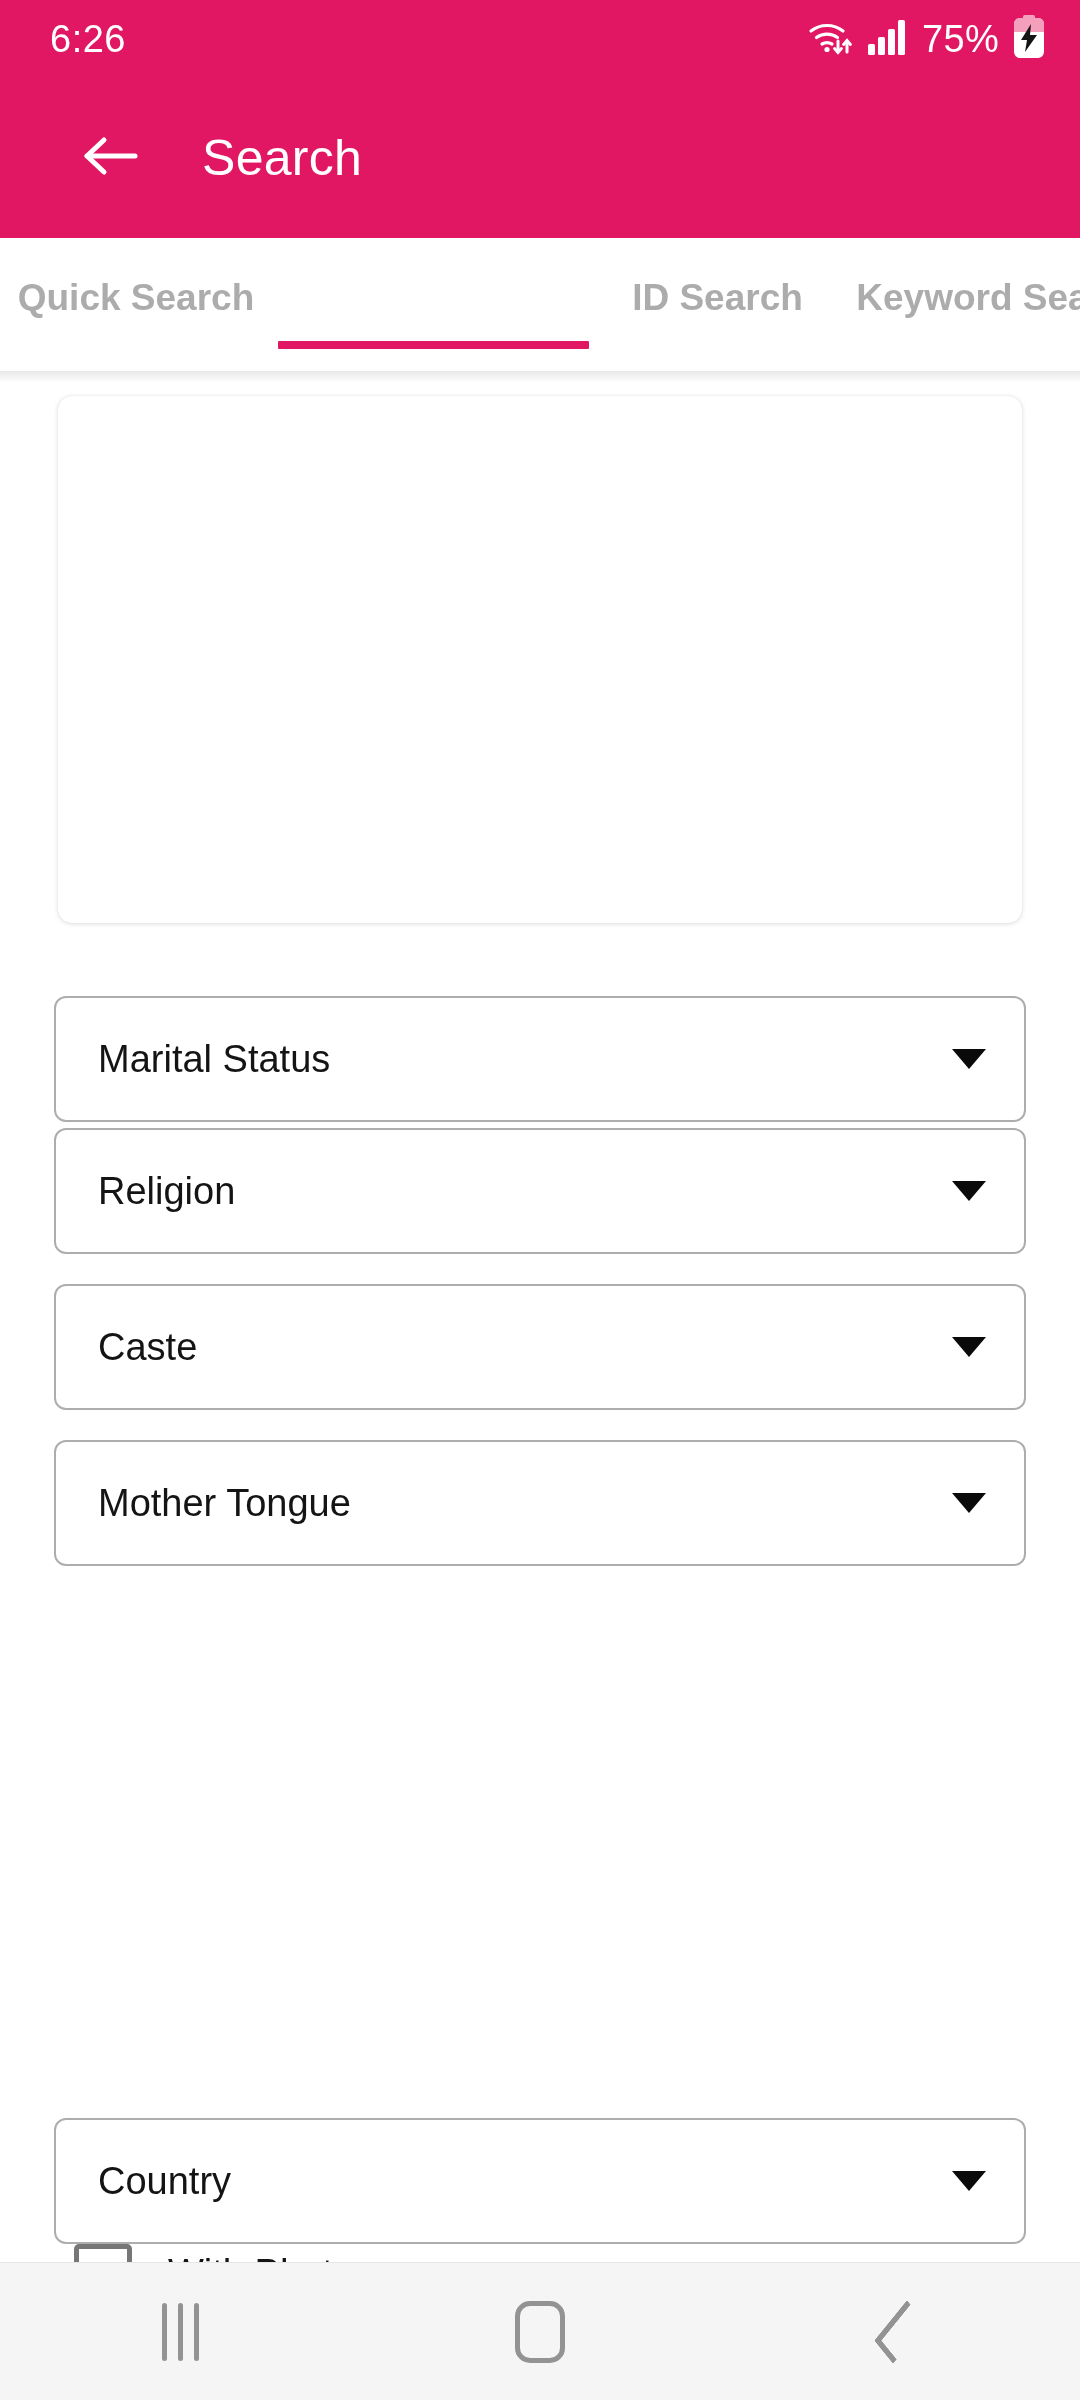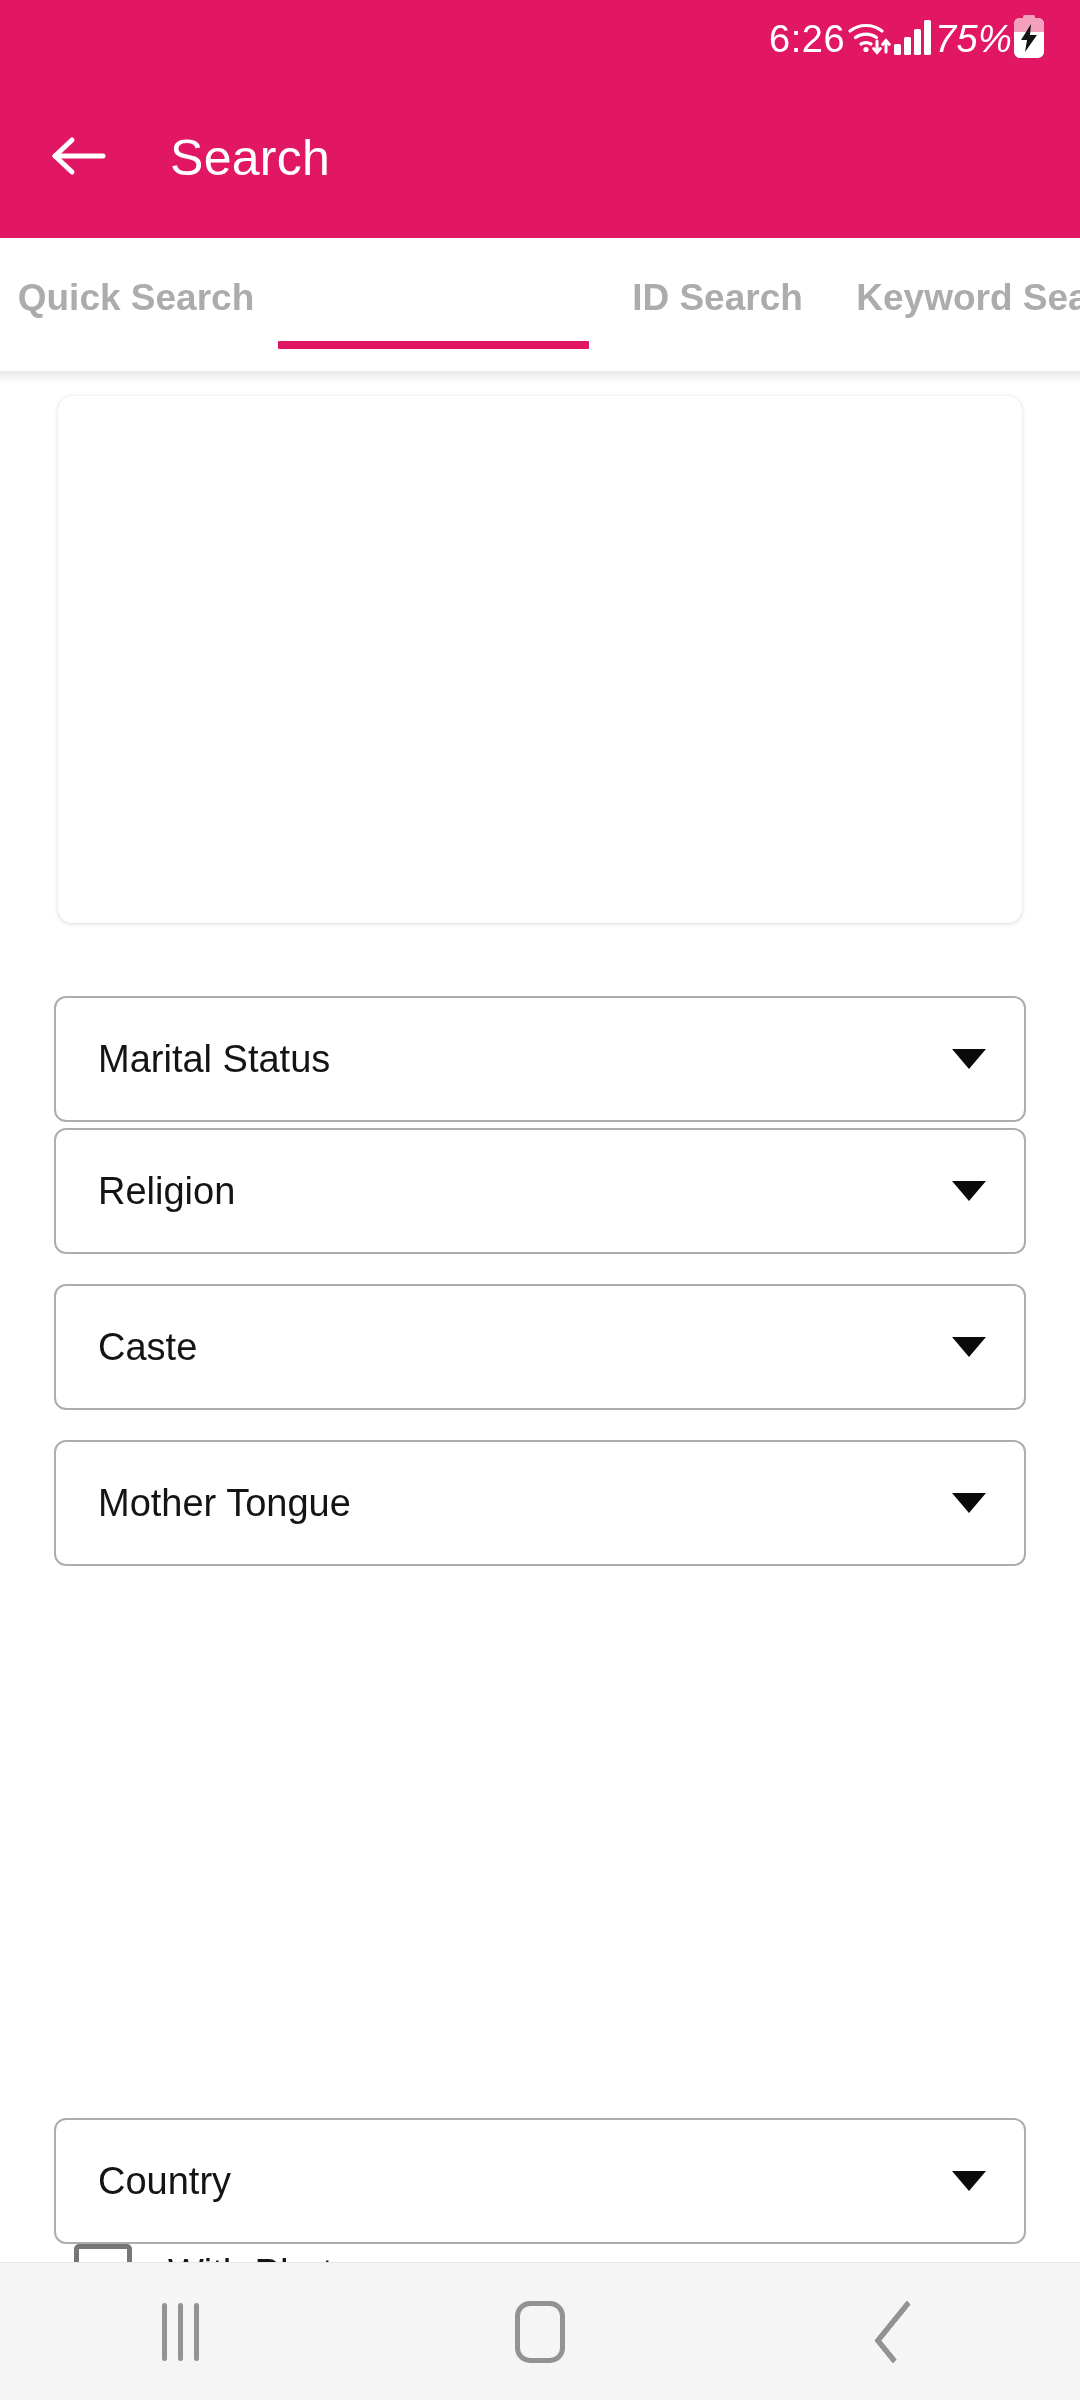--- a/index.html
+++ b/index.html
@@ -9,33 +9,33 @@
     background:#ffffff;
     font-family:"Liberation Sans", sans-serif;
     overflow:hidden;
   }
   .phone { position:relative; width:1080px; height:2400px; background:#ffffff; }
 
   
   .statusbar {
     position:absolute; top:0; left:0; width:1080px; height:78px;
     background:#E11763; color:#ffffff;
-    display:flex; align-items:center; justify-content:flex-end;
+    display:flex; align-items:center; justify-content:space-between;
     padding:0 34px 0 50px;
   }
   .status-clock { font-size:38px; font-weight:400; letter-spacing:.5px; line-height:1; }
-  .status-right { display:flex; align-items:center; gap:0;font-style:italic; }
+  .status-right { display:flex; align-items:center; gap:13px; }
   .status-pct { font-size:38px; font-weight:400; line-height:1; letter-spacing:.3px; }
   .icn { display:block; }
 
   
   .appbar {
     position:absolute; top:78px; left:0; width:1080px; height:160px;
     background:#E11763; color:#ffffff;
-    display:flex; align-items:center; padding-left:36px;
+    display:flex; align-items:center; padding-left:68px;
   }
   .back-btn { width:86px; height:86px; display:flex; align-items:center; justify-content:center; }
   .appbar-title {
     font-size:50px; font-weight:400; color:#ffffff;
     margin-left:48px; letter-spacing:.3px;
   }
 
   
   .tabbar {
     position:absolute; top:238px; left:0; width:1080px; height:133px;

